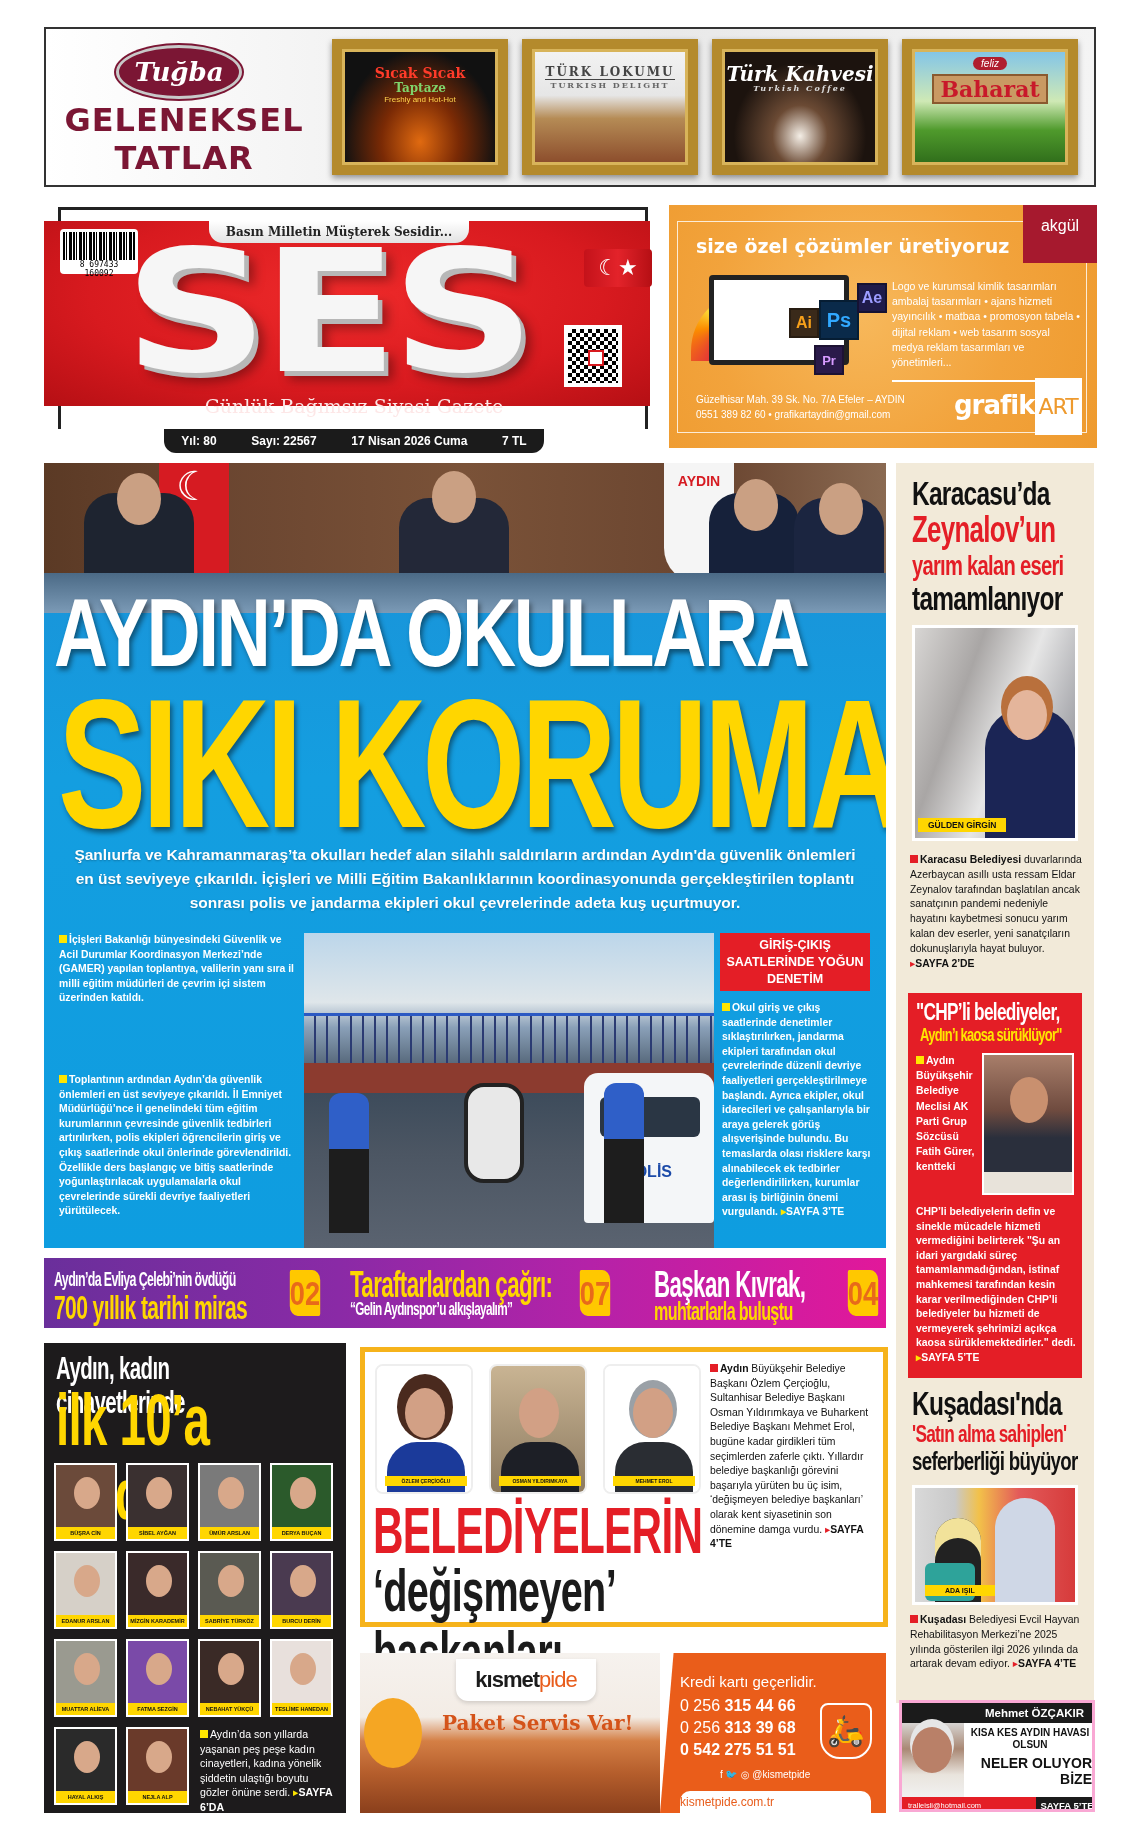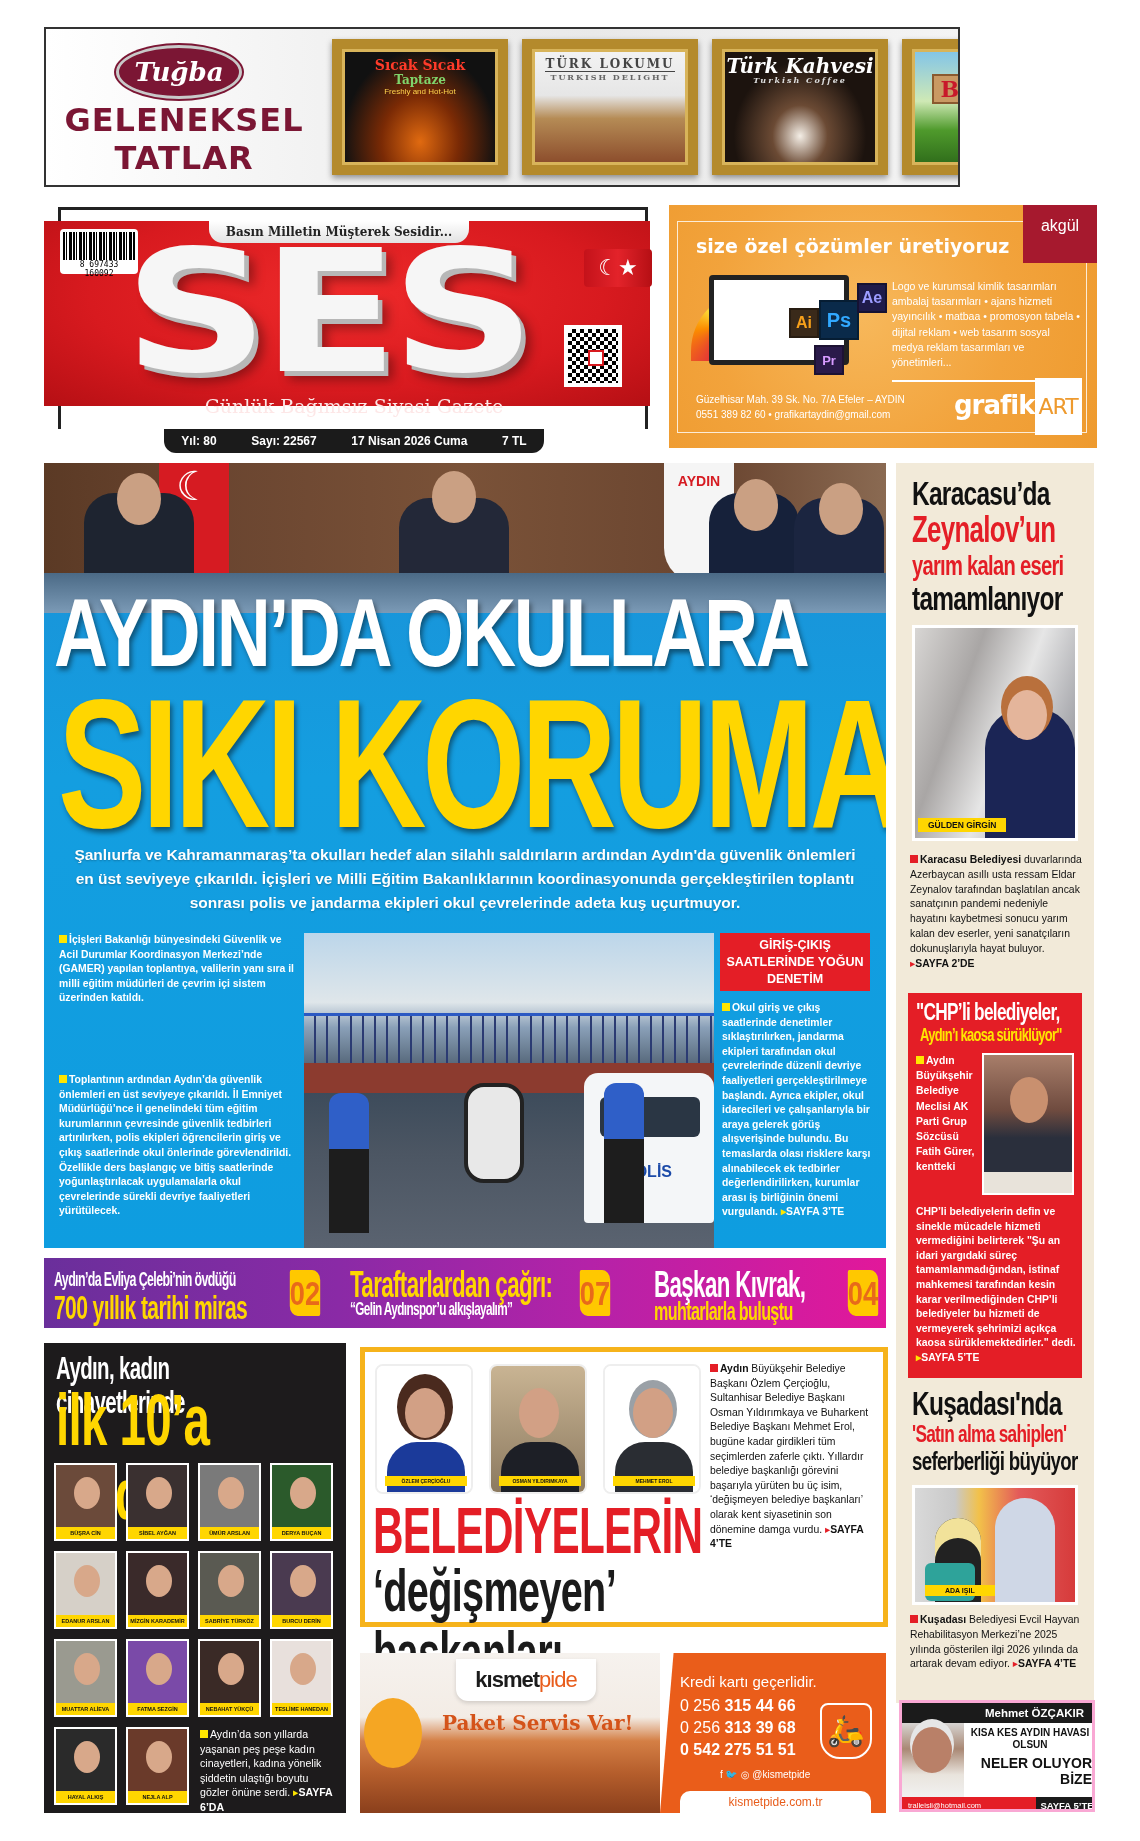--- a/index.html
+++ b/index.html
@@ -2,26 +2,26 @@
 <html><head>
 <meta charset="utf-8">
 <style>
   * { box-sizing: border-box; margin: 0; padding: 0; }
   html, body { width: 1140px; height: 1841px; background: #fff; overflow: hidden; }
   body { position: relative; font-family: "Liberation Sans", sans-serif; color: #111; }
   .abs { position: absolute; }
   .cond { font-family: "Liberation Sans", sans-serif; font-weight: 700; letter-spacing: -1px; transform-origin: left top; }
 
   
-  #top-ad { left: 44px; top: 27px; width: 916px; height: 160px; border: 2px solid #333; background: linear-gradient(90deg,#fff 0%,#f2f2f2 30%,#e9e9e9 60%,#f4f4f4 100%); overflow: hidden; }
+  #top-ad { left: 44px; top: 27px; width: 1052px; height: 160px; border: 2px solid #333; background: linear-gradient(90deg,#fff 0%,#f2f2f2 30%,#e9e9e9 60%,#f4f4f4 100%); overflow: hidden; }
   #tugba-logo { left: 70px; top: 16px; width: 126px; height: 54px; border-radius: 50%; background: #7b1634; border: 3px solid #c9c9c9; box-shadow: 0 0 0 2px #7b1634; display:flex; align-items:center; justify-content:center; color:#fff; font-family:"DejaVu Serif", serif; font-style: italic; font-weight:700; font-size:26px; }
   #tugba-line1 { left: 18px; top: 72px; width: 240px; text-align:center; color:#7b1634; font-family:"DejaVu Sans", sans-serif; font-weight:700; font-size:32px; letter-spacing:1px; }
   #tugba-line2 { left: 18px; top: 110px; width: 240px; text-align:center; color:#7b1634; font-family:"DejaVu Sans", sans-serif; font-weight:700; font-size:32px; letter-spacing:1px; }
   .frame { top: 10px; width: 176px; height: 136px; border: 10px solid #b48a2c; box-shadow: inset 0 0 0 3px #d8b45a, 0 3px 6px rgba(0,0,0,.4); display:flex; flex-direction:column; align-items:center; justify-content:flex-start; padding-top:8px; overflow:hidden; }
-  .frame .t1 { font-family:"DejaVu Serif", serif; font-weight:700; font-size:14px; text-align:center; }
+  .frame .t1 { font-family:"DejaVu Serif", serif; font-weight:700; font-size:14px; text-align:center;margin-top:8px; }
   .frame .t2 { font-family:"DejaVu Serif", serif; font-weight:700; font-size:12px; text-align:center; }
   .frame .t3 { font-size:8px; text-align:center; }
   #frame-1 { left: 286px; background: radial-gradient(ellipse at 50% 80%, #e06a10 0%, #7a2a05 35%, #111 70%); }
   #frame-1 .t1 { color:#ff3b2a; } #frame-1 .t2 { color:#7fd36b; } #frame-1 .t3 { color:#ffd34d; }
   #frame-2 { left: 476px; background: linear-gradient(#f3f3f3 0%, #e6e6e6 40%, #b58b55 60%, #8a4a2a 100%); }
   #frame-2 .t1 { color:#444; font-size:12px; letter-spacing:2px; border-bottom:1px solid #444; } #frame-2 .t2 { color:#666; font-size:8px; letter-spacing:2px; }
   #frame-3 { left: 666px; background: radial-gradient(ellipse at 50% 75%, #f4eee6 0%, #6b4a34 25%, #1c130e 60%); }
   #frame-3 .t1 { color:#fff; font-style:italic; font-size:20px; line-height:18px; } #frame-3 .t2 { color:#ddd; font-size:8px; font-style:italic; letter-spacing:2px; }
   #frame-4 { left: 856px; background: linear-gradient(#7fc3ea 0%, #cfe9b5 45%, #4f9a2c 70%, #2e6b1a 100%); }
   #frame-4 .badge { background:#b01e2e; color:#fff; font-size:10px; font-style:italic; padding:1px 8px; border-radius:8px; }
@@ -190,21 +190,21 @@
   #pide-logo-box { left: 96px; top: 6px; width: 140px; height: 42px; background:#fff; border-radius: 0 0 12px 12px; box-shadow: 0 2px 4px rgba(0,0,0,.15); text-align:center; line-height:42px; font-size:22px; font-weight:700; letter-spacing:-1px; color:#1b1b1b; }
   #pide-logo-box span { color:#e85d1c; font-weight:400; }
   #pide-slogan { left: 82px; top: 58px; color:#d4531a; font-family:"DejaVu Serif", serif; font-weight:700; font-size:20px; }
   #pide-orange { left: 300px; top: 0; width: 226px; height: 160px; background:#ea5d1a; clip-path: polygon(6% 0, 100% 0, 100% 100%, 0 100%); }
   #pide-credit { left: 320px; top: 20px; color:#fff; font-size:15px; }
   .pide-phone { position:absolute; left: 320px; color:#fff; font-size:16px; }
   .pide-phone b { font-weight:700; }
   #pide-p1 { top: 44px; } #pide-p2 { top: 66px; } #pide-p3 { top: 88px; }
   #pide-scooter { left: 460px; top: 50px; width: 52px; height: 56px; border:2px solid #fff; border-radius: 8px 8px 20px 20px; color:#fff; font-size:30px; text-align:center; line-height:52px; }
   #pide-social { left: 360px; top: 116px; color:#fff; font-size:10px; }
-  #pide-web { left: 320px; top: 138px; width: 191px; height: 22px; background:#fff; border-radius: 10px 10px 0 0; color:#e85d1c; font-size:12px; text-align:center; line-height:22px; }
+  #pide-web { left: 320px; top: 138px; width: 191px; height: 22px; background:#fff; border-radius: 10px 10px 0 0; color:#e85d1c; font-size:12px; line-height:22px; }
 </style>
 </head>
 <body>
 
 <div id="top-ad" class="abs">
   <div id="tugba-logo" class="abs">Tuğba</div>
   <div id="tugba-line1" class="abs">GELENEKSEL</div>
   <div id="tugba-line2" class="abs">TATLAR</div>
   <div id="frame-1" class="frame abs">
     <div class="t1">Sıcak Sıcak</div>

